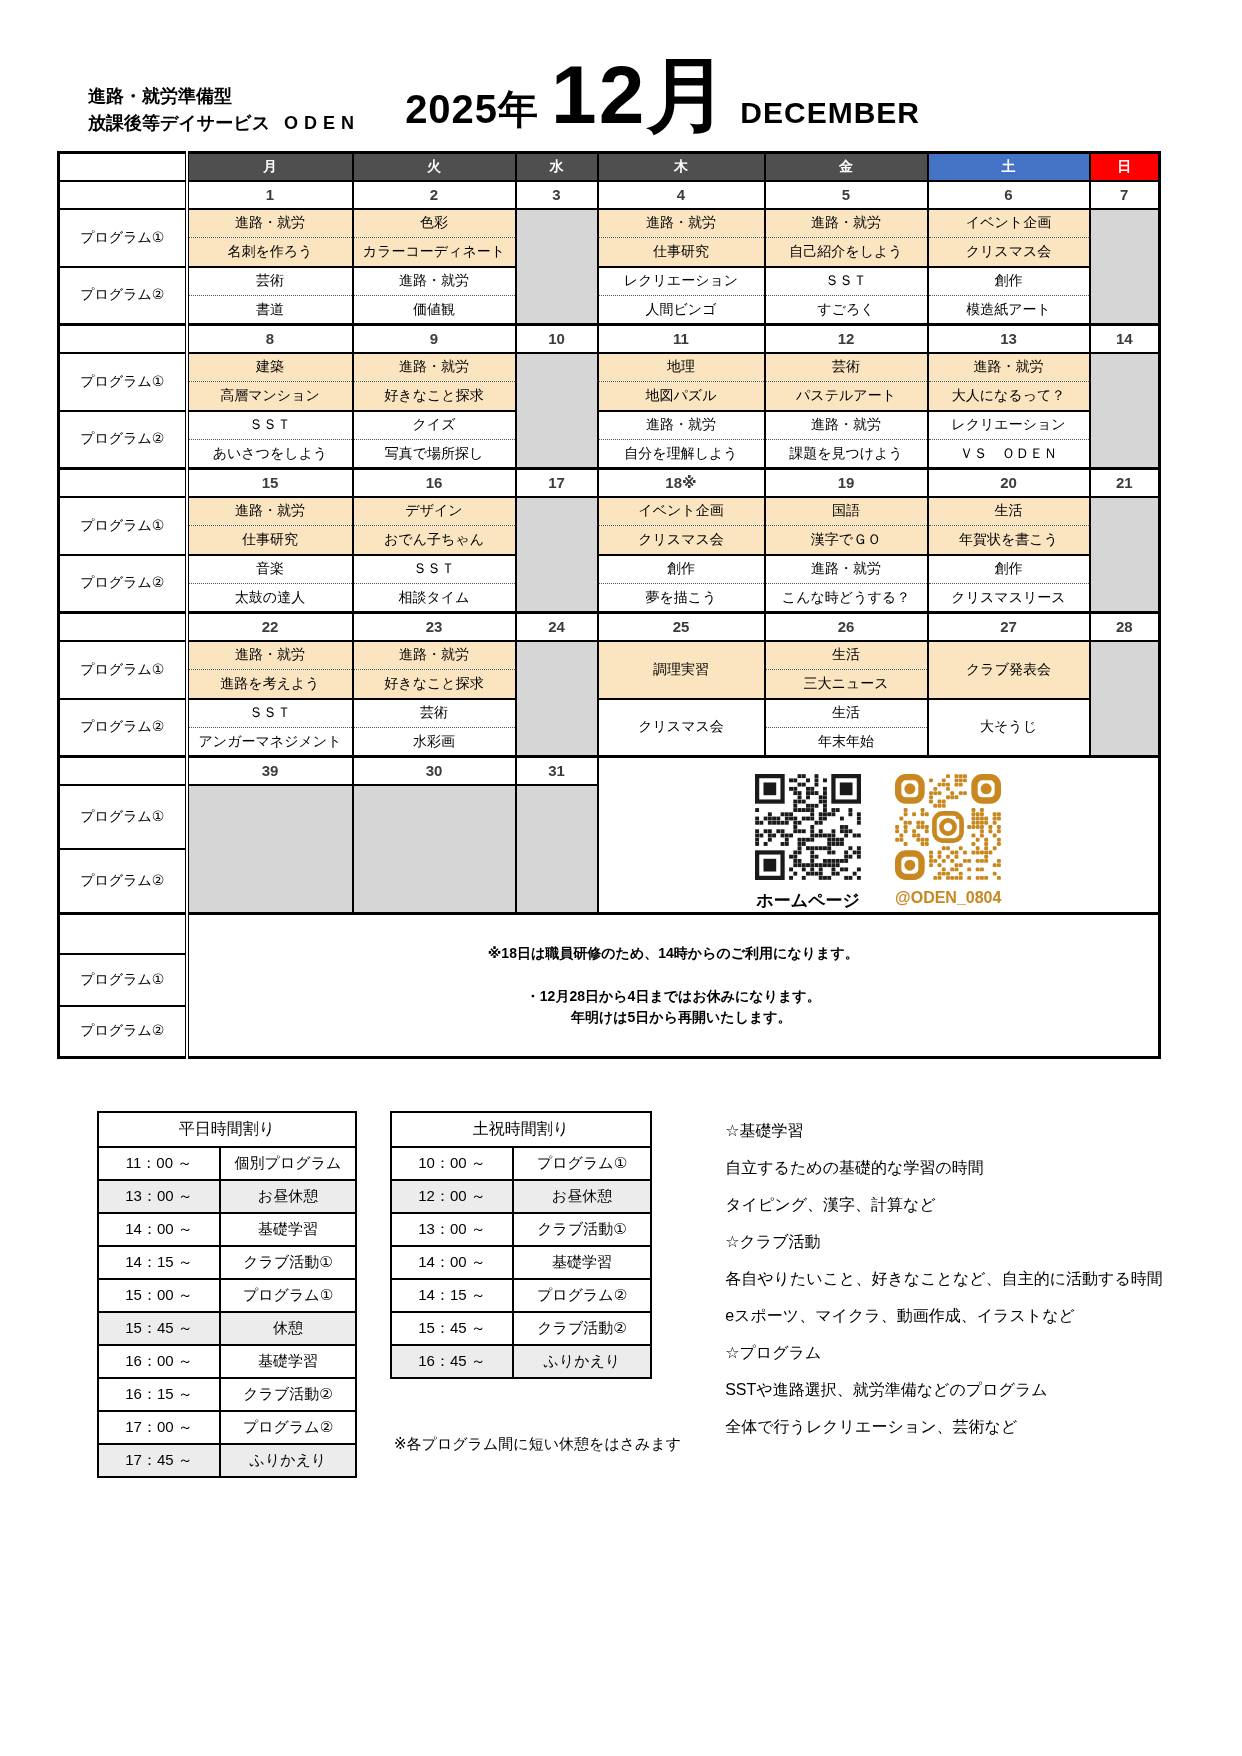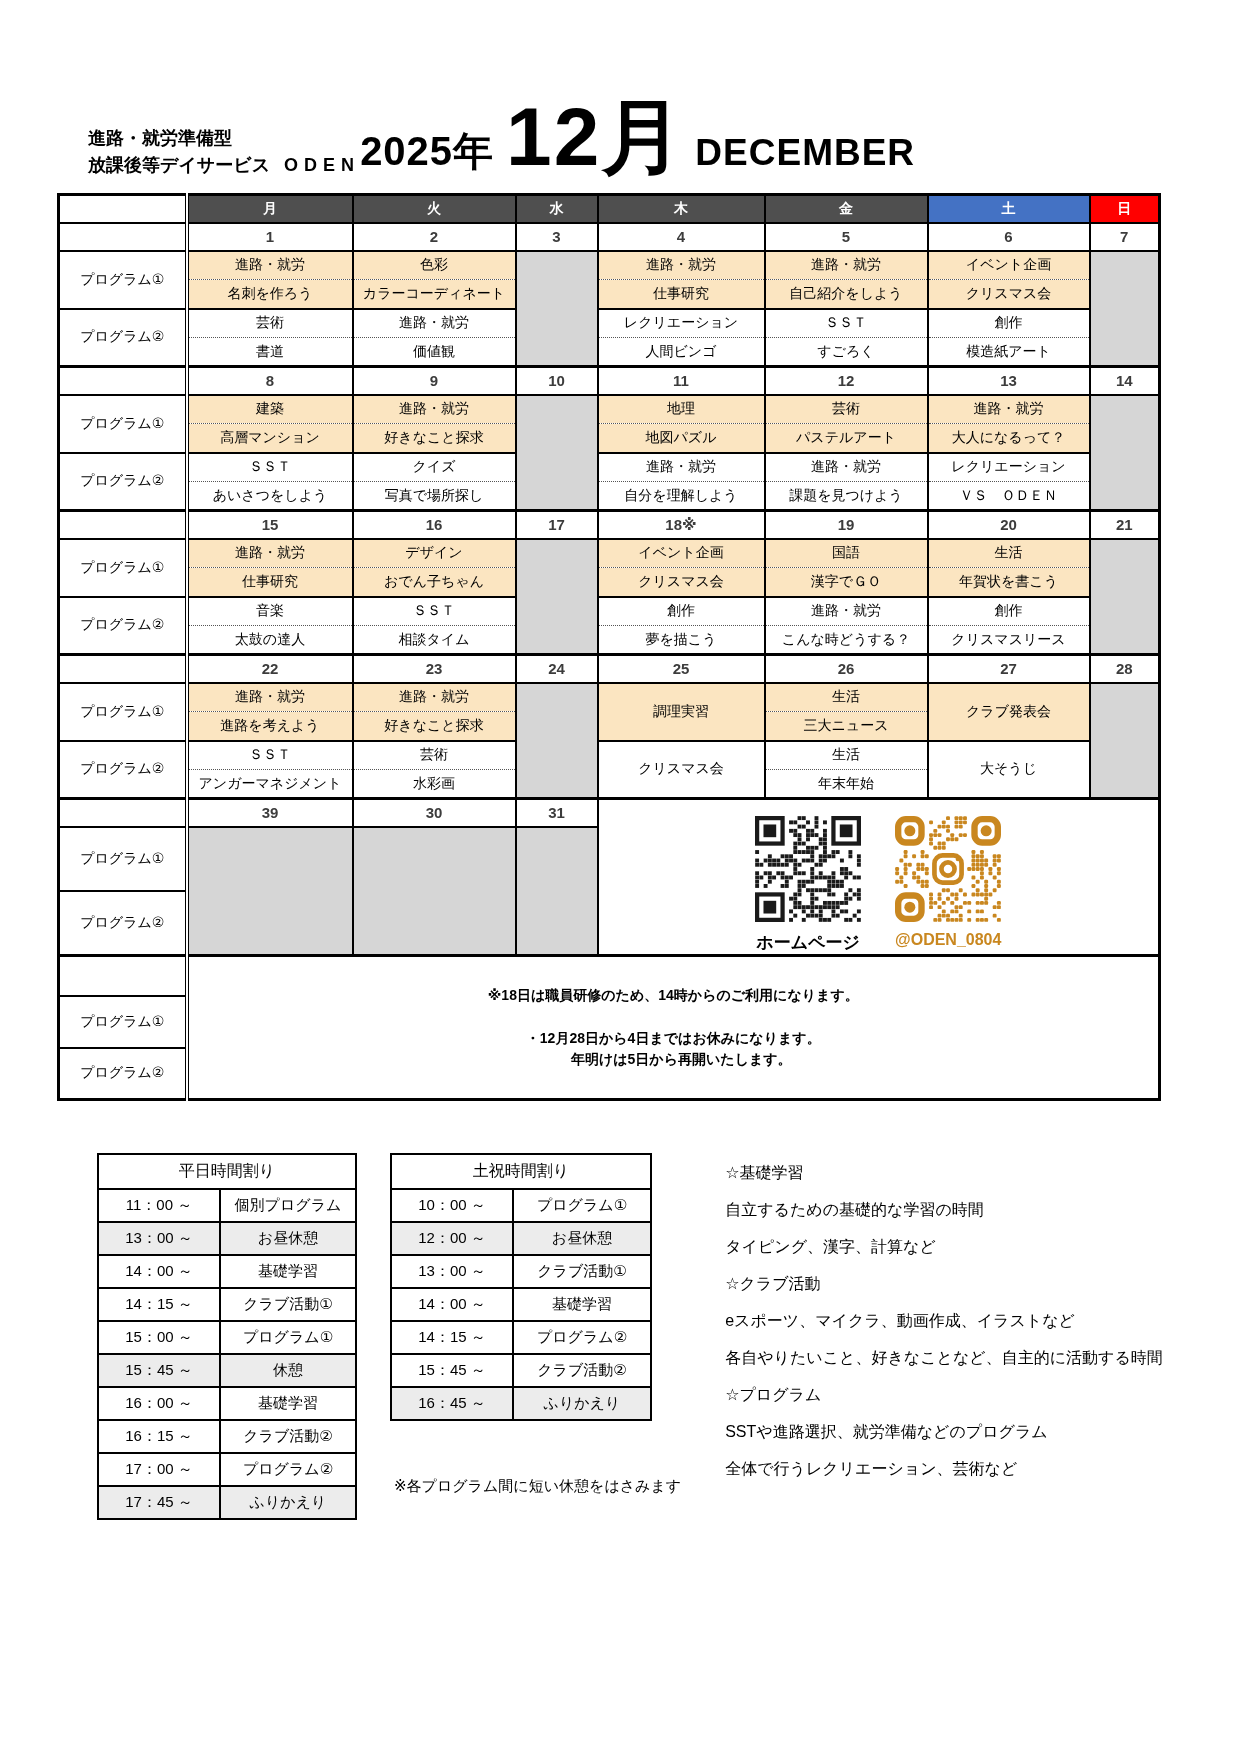--- a/index.html
+++ b/index.html
@@ -1,26 +1,26 @@
 <!DOCTYPE html>
 <html><head>
 <meta charset="utf-8">
 <style>
   html,body{margin:0;padding:0;background:#ffffff;}
   body{width:1242px;height:1756px;font-family:"Liberation Sans","DejaVu Sans",sans-serif;color:#000;position:relative;}
   .page{width:1242px;height:1756px;overflow:hidden;}
 
   
-  .top{display:flex;align-items:flex-end;padding:100px 0 14px 88px;}
+  .top{display:flex;align-items:flex-end;padding:58px 0 14px 88px;gap:45px;}
   .org{font-weight:bold;font-size:18px;line-height:1.5;}
   .brand{letter-spacing:6px;margin-left:14px;font-weight:bold;}
   .title{display:flex;align-items:baseline;}
   .year{font-size:40px;font-weight:bold;margin-right:12px;letter-spacing:1px;}
   .month{font-size:82px;font-weight:bold;letter-spacing:2px;line-height:0.9;text-align:center;}
-  .men{font-size:37px;font-weight:bold;margin-left:10px;letter-spacing:1px;}
+  .men{font-size:30px;font-weight:bold;margin-left:10px;letter-spacing:1px;}
 
   
   table.cal{border-collapse:collapse;table-layout:fixed;width:1104px;margin-left:57px;border:3px solid #000;}
   .cal td{border-left:2px solid #000;border-right:2px solid #000;padding:0;text-align:center;vertical-align:middle;font-size:14px;white-space:nowrap;overflow:hidden;}
   tr.hrow{height:28px;}
   tr.drow{height:28px;}
   tr.p1a,tr.p1b,tr.p2a,tr.p2b{height:29px;}
   tr.w5{height:27px;}
   tr.nrow1{height:40px;}
   tr.nrow2,tr.nrow3{height:52px;}
@@ -792,21 +792,21 @@
           </tbody>
       </table>
       <div class="schednote">※各プログラム間に短い休憩をはさみます</div>
     </div>
 
     <div class="legend">
         <div class="lline">☆基礎学習</div>
         <div class="lline">自立するための基礎的な学習の時間</div>
         <div class="lline">タイピング、漢字、計算など</div>
         <div class="lline">☆クラブ活動</div>
+        <div class="lline">各自やりたいこと、好きなことなど、自主的に活動する時間</div>
         <div class="lline">eスポーツ、マイクラ、動画作成、イラストなど</div>
-        <div class="lline">各自やりたいこと、好きなことなど、自主的に活動する時間</div>
         <div class="lline">☆プログラム</div>
         <div class="lline">SSTや進路選択、就労準備などのプログラム</div>
         <div class="lline">全体で行うレクリエーション、芸術など</div>
       </div>
   </div>
 
 </div>
 
 </body></html>

